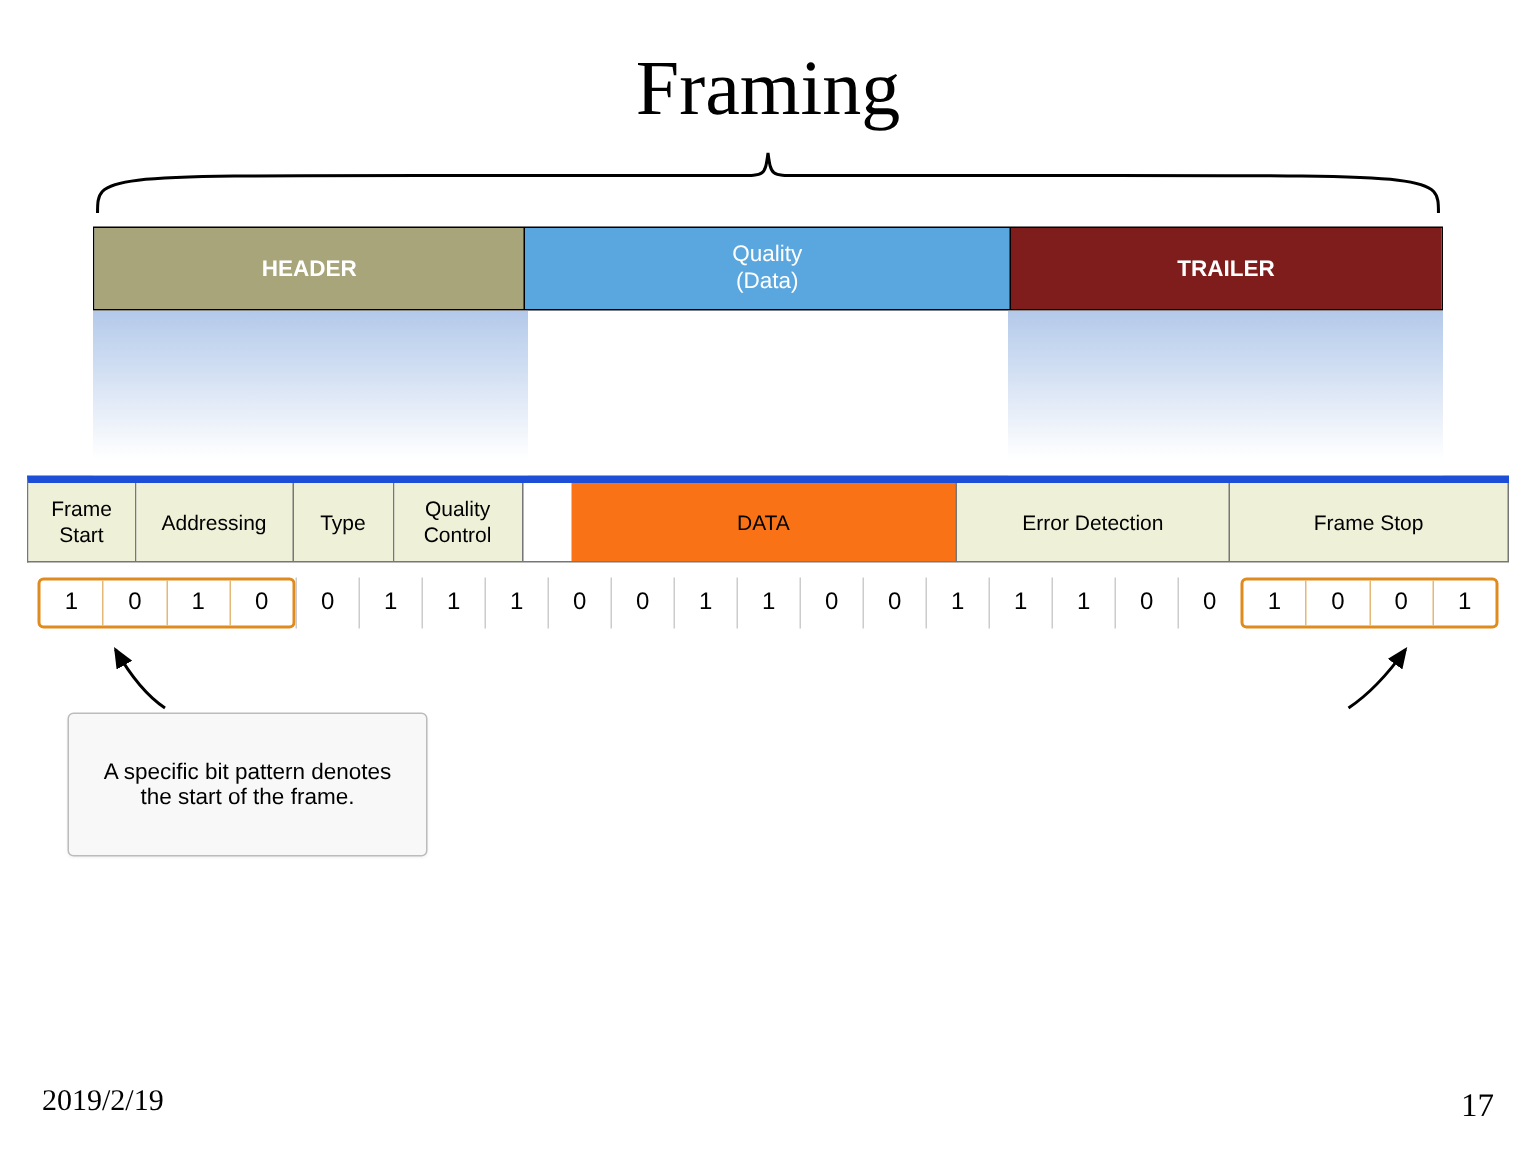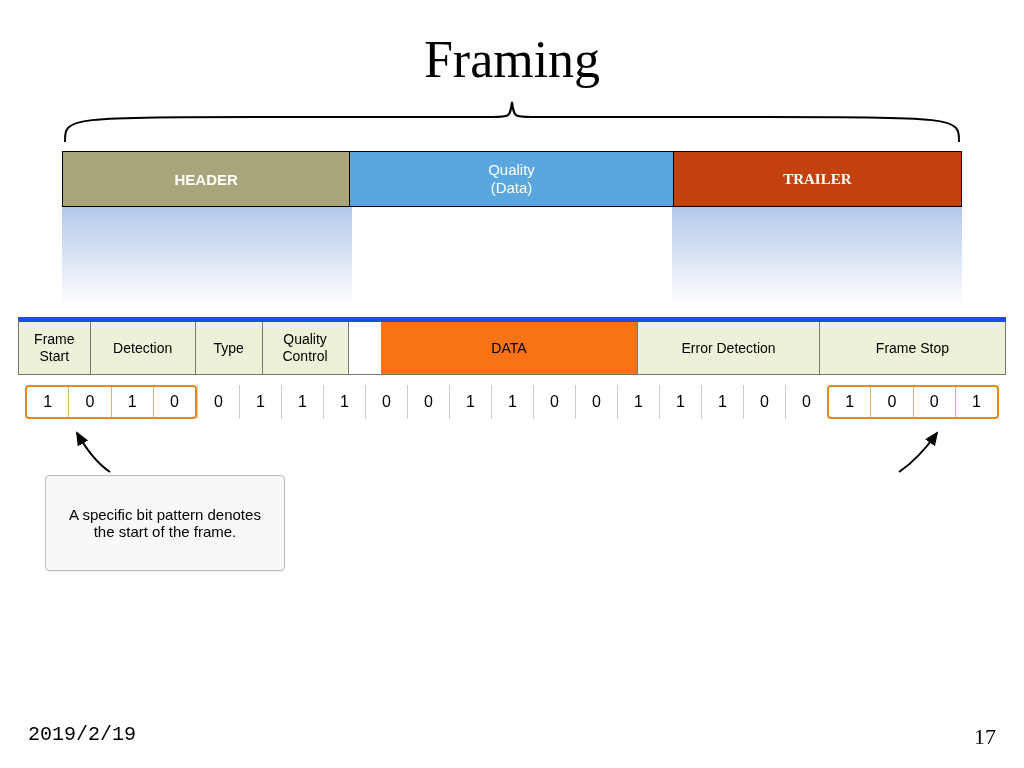--- a/index.html
+++ b/index.html
@@ -31,21 +31,21 @@
     border: 1px solid #000;
   }
   .top-seg {
     display: flex; align-items: center; justify-content: center;
     color: #fff; font-size: 15px; text-align: center;
     border-right: 1px solid #000;
   }
   .top-seg:last-child { border-right: none; }
   .seg-header  { background: #a8a57a; width: 32%; font-weight: bold; }
   .seg-packet  { background: #5aa7df; width: 36%; line-height: 1.2; }
-  .seg-trailer { background: #c2410c; width: 32%; font-weight: bold; font-family: Liberation Serif, serif; }
+  .seg-trailer { background: #7f1d1d; width: 32%; font-weight: bold; }
 
   .expansion-zone {
     position: relative;
     height: 110px;
     margin: 0 18px;
   }
   .expansion-zone .fan {
     position: absolute; top: 0; height: 100%;
     background: linear-gradient(to bottom, #b3c9ea 0%, #ffffff 90%);
   }
@@ -113,21 +113,21 @@
     padding: 30px 12px;
     font-size: 15px;
     text-align: center;
     width: 240px;
     box-shadow: 0 1px 2px rgba(0,0,0,0.05);
   }
 
   .footer-date {
     position: absolute;
     left: 28px; bottom: 22px;
-    font-family: Liberation Mono, monospace;
+    font-family: Liberation Serif, serif;
     font-size: 20px;
   }
   .footer-page {
     position: absolute;
     right: 28px; bottom: 18px;
     font-family: "Times New Roman", serif;
     font-size: 22px;
   }
 </style>
 </head>
@@ -152,21 +152,21 @@
   <div class="top-seg seg-trailer">TRAILER</div>
 </div>
 
 <div class="expansion-zone">
   <div class="fan leftshape"></div>
   <div class="fan rightshape"></div>
 </div>
 
 <div class="detail-frame">
   <div class="det-seg det-header" style="width:7.5%">Frame Start</div>
-  <div class="det-seg det-header" style="width:11%">Detection</div>
+  <div class="det-seg det-header" style="width:11%">Addressing</div>
   <div class="det-seg det-header" style="width:7%">Type</div>
   <div class="det-seg det-header" style="width:9%">Quality Control</div>
   <div class="det-seg det-data" style="width:27%">DATA</div>
   <div class="det-seg det-trail" style="width:19%">Error Detection</div>
   <div class="det-seg det-trail" style="width:19.5%">Frame Stop</div>
 </div>
 
 <div class="bit-row">
   <div class="bit-group-start" style="flex:4">
     <div class="bit-cell">1</div>

